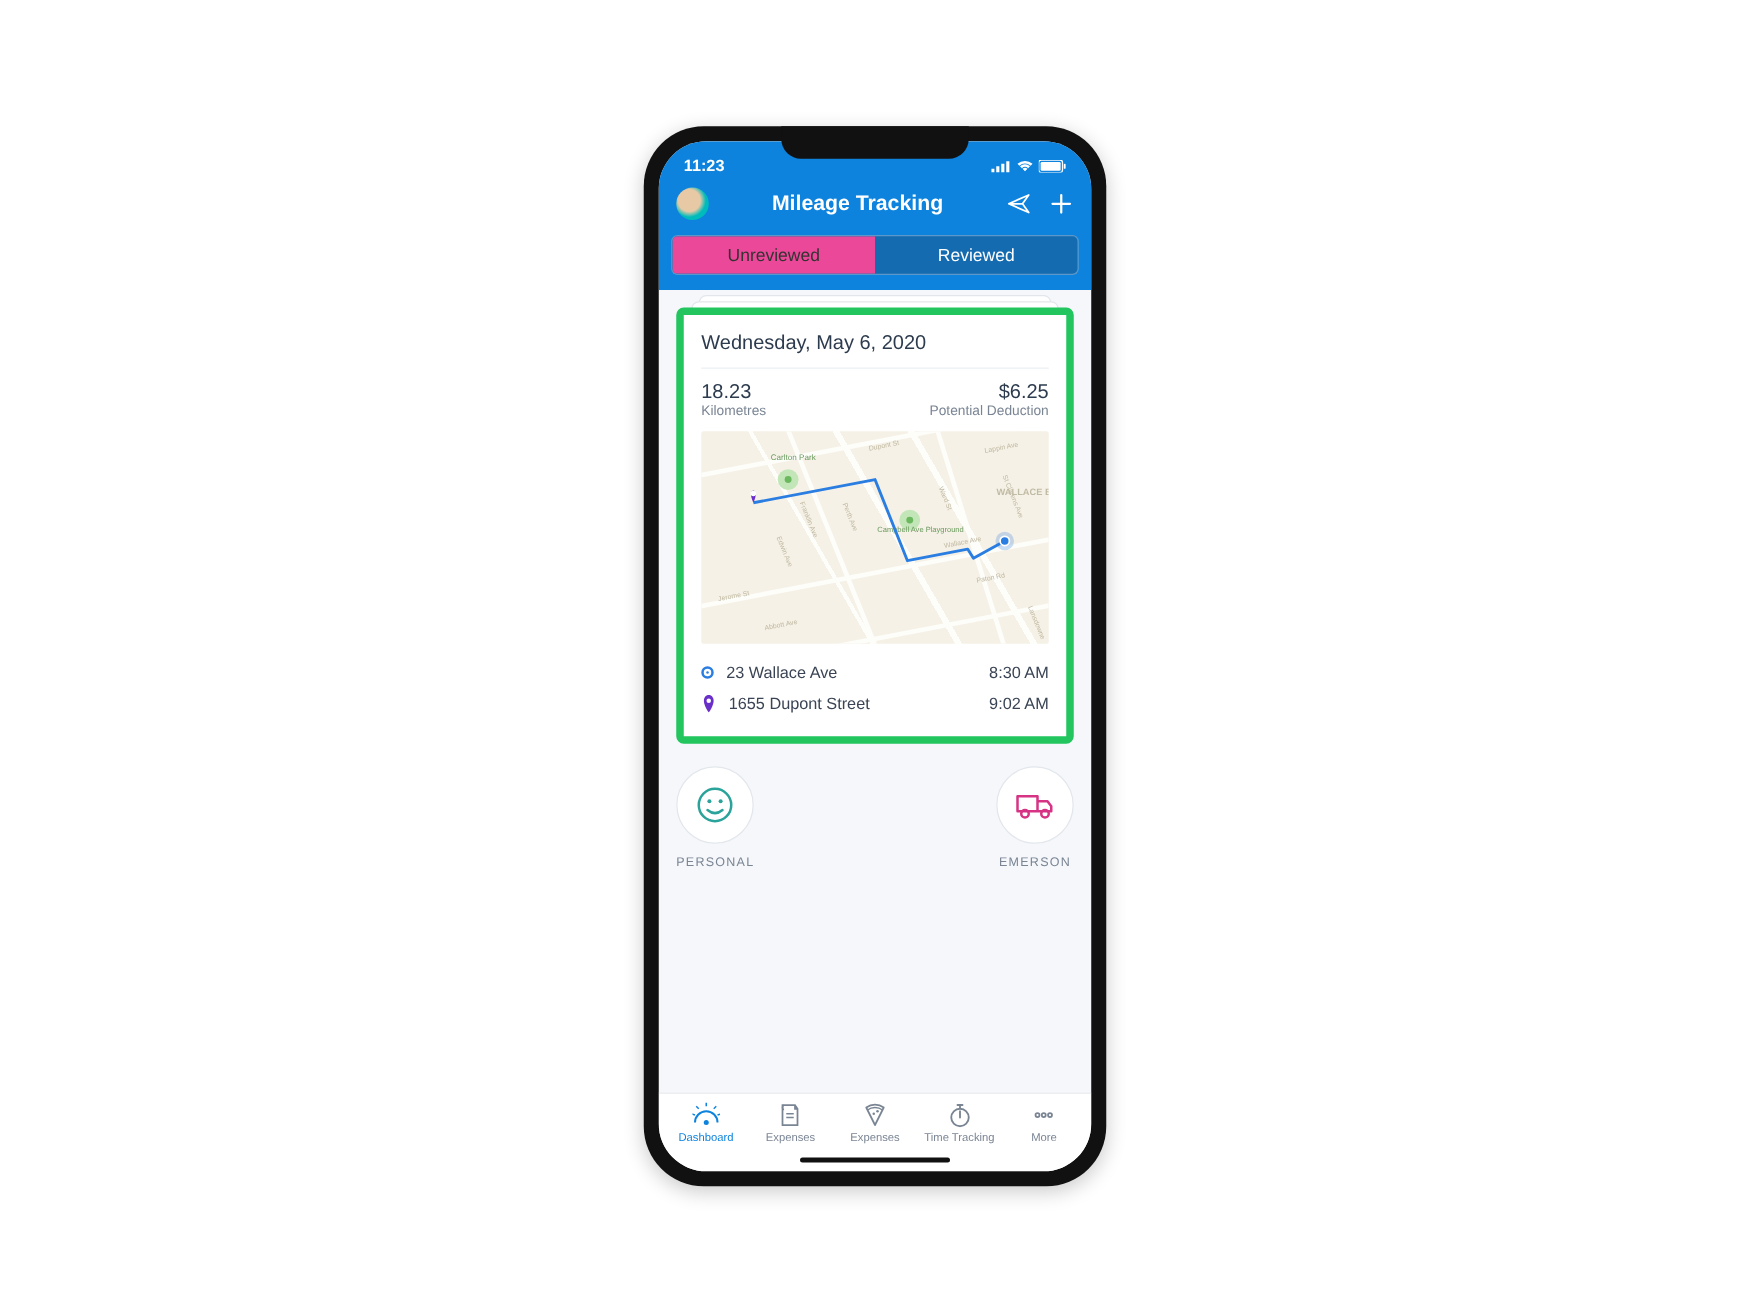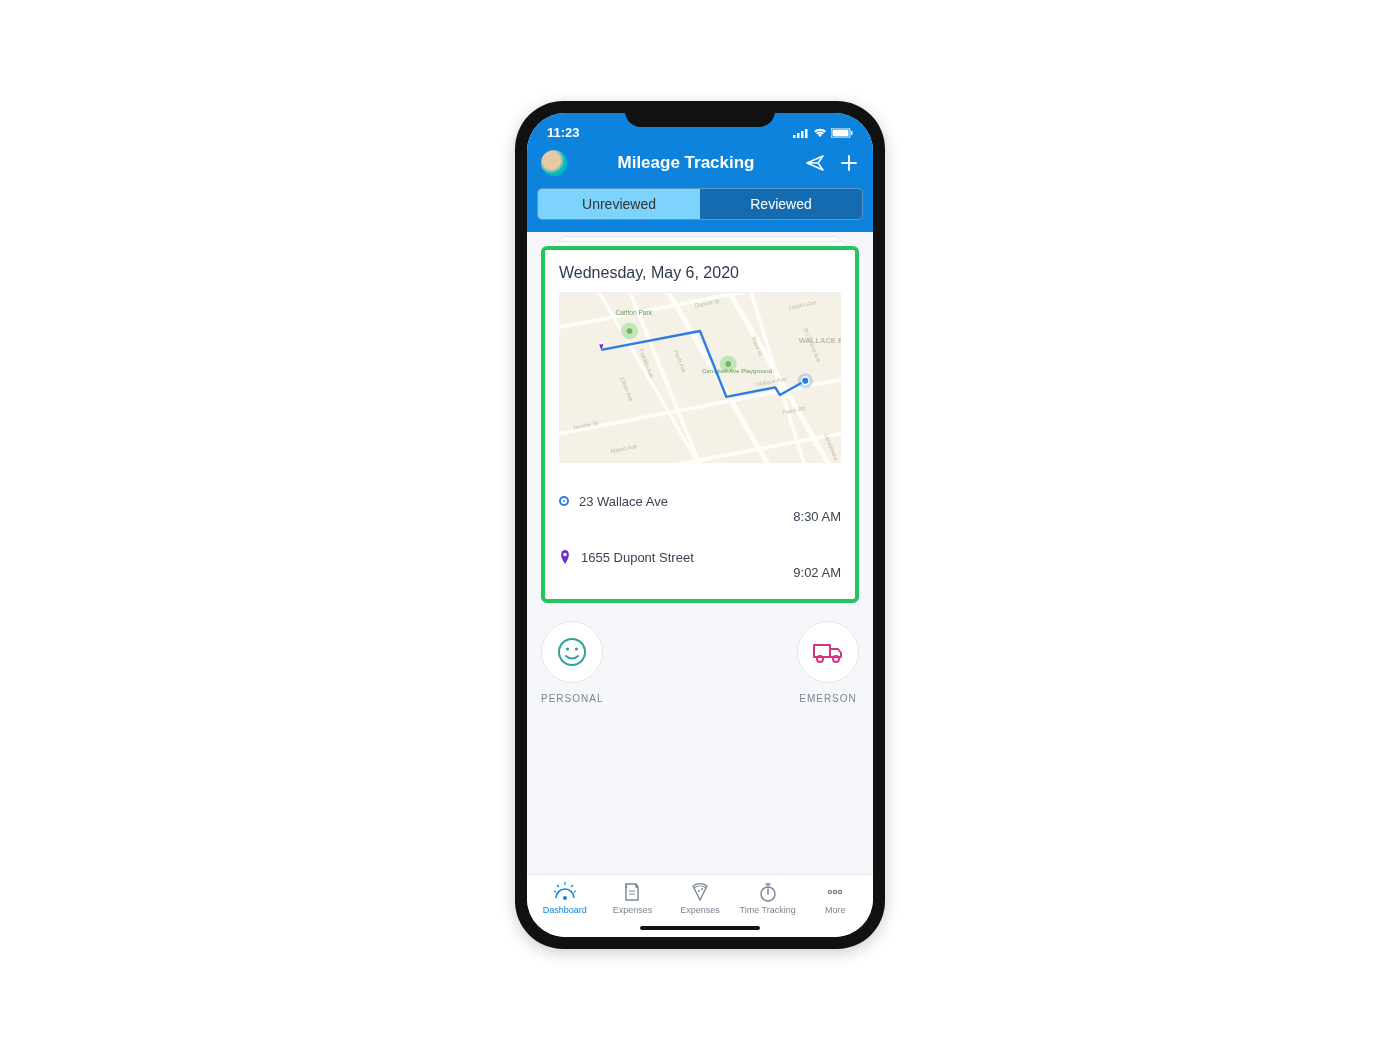--- a/index.html
+++ b/index.html
@@ -87,21 +87,21 @@
     border: 1px solid rgba(255,255,255,0.3);
   }
   .seg-item {
     flex: 1;
     text-align: center;
     padding: 7px 0;
     font-size: 14px;
     color: #ffffff;
   }
   .seg-item.active {
-    background: #7dd3fc;
+    background: #ec4899;
     color: #333;
     font-weight: 500;
   }
   .content {
     flex: 1;
     overflow: hidden;
     padding: 14px 14px 0;
     position: relative;
   }
   .card-stack {
@@ -112,21 +112,21 @@
     left: 10px; right: 10px;
     background: #fff;
     border: 1px solid #e3e7ec;
     border-radius: 6px;
     height: 12px;
   }
   .ghost1 { top: -10px; left: 18px; right: 18px; }
   .ghost2 { top: -5px; left: 12px; right: 12px; }
   .card {
     background: #fff;
-    border: 4px solid #22c55e;
+    border: 6px solid #22c55e;
     border-radius: 6px;
     padding: 14px;
     position: relative;
   }
   .date {
     font-size: 16px;
     color: #2d3b4e;
     padding-bottom: 10px;
     border-bottom: 1px solid #eceff3;
   }
@@ -156,21 +156,21 @@
   .map svg { position:absolute; inset:0; width:100%; height:100%; }
   .stops { padding: 10px 0 0; }
   .stop {
     display: flex;
     align-items: center;
     gap: 10px;
     padding: 5px 0;
     font-size: 13px;
     color: #3a4454;
   }
-  .stop-time { margin-left: auto; color: #3a4454; margin-top: 31px; }
+  .stop-time { margin-left: auto; color: #3a4454; }
   .dot-origin {
     width: 10px; height: 10px; border-radius: 50%;
     border: 2px solid #2a7de1;
     position: relative;
   }
   .dot-origin::after {
     content: "";
     position: absolute;
     inset: 2px;
     background: #2a7de1;
@@ -260,20 +260,30 @@
         </div>
       </div>
     </div>
 
     <div class="content">
       <div class="card-stack">
         <div class="ghost1"></div>
         <div class="ghost2"></div>
         <div class="card">
           <div class="date">Wednesday, May 6, 2020</div>
+          <div class="metrics">
+            <div class="metric">
+              <div class="metric-val">18.23</div>
+              <div class="metric-lbl">Kilometres</div>
+            </div>
+            <div class="metric right">
+              <div class="metric-val">$6.25</div>
+              <div class="metric-lbl">Potential Deduction</div>
+            </div>
+          </div>
           <div class="map">
             <svg viewBox="0 0 300 170">
 
               <g stroke="#fdfdfa" stroke-width="4">
                 <line x1="-20" y1="35" x2="320" y2="-30"></line>
                 <line x1="-20" y1="148" x2="320" y2="83"></line>
                 <line x1="-20" y1="205" x2="320" y2="140"></line>
                 <line x1="70" y1="-20" x2="155" y2="190"></line>
                 <line x1="200" y1="-20" x2="265" y2="190"></line>
               </g>

